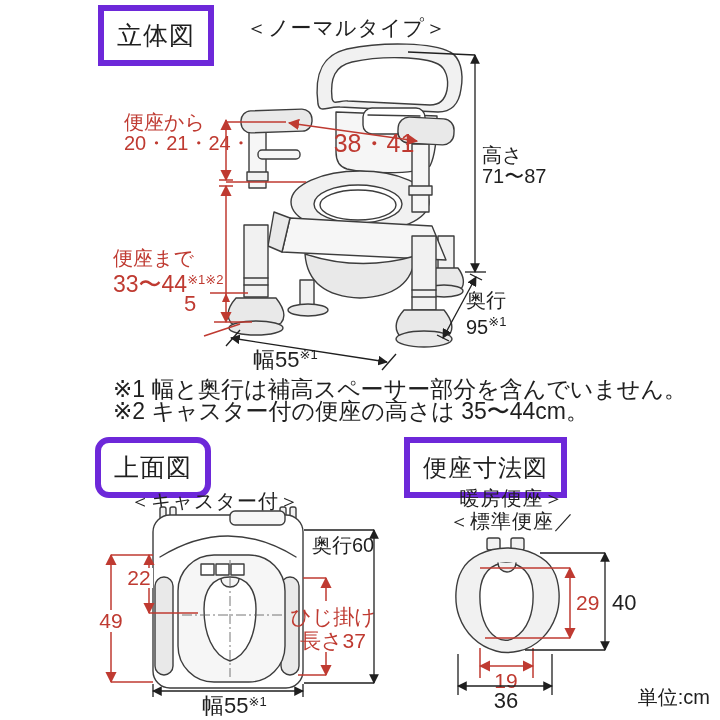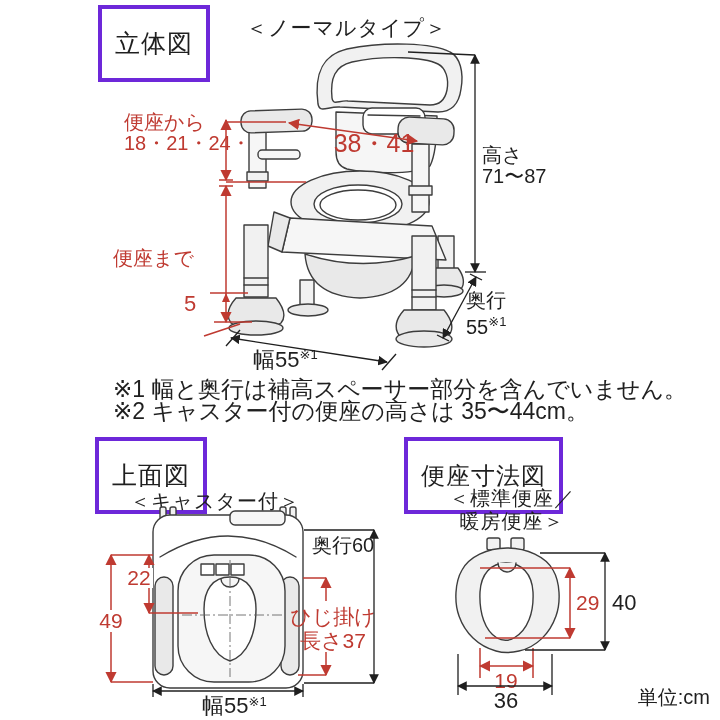--- a/index.html
+++ b/index.html
@@ -3,21 +3,21 @@
 <meta charset="utf-8">
 <style>
   :root{ --red:#bf3a31; --ink:#1f1f1f; }
   html,body{margin:0;padding:0;}
   body{
     width:720px;height:720px;background:#ffffff;position:relative;overflow:hidden;
     font-family:"Liberation Sans","DejaVu Sans",sans-serif;color:var(--ink);
   }
   .abs{position:absolute;}
   .boxtitle{
-    border:4px solid #6d28d9;padding:20px 13px;font-size:25px;line-height:29px;
+    border:6px solid #6d28d9;padding:10px 13px;font-size:25px;line-height:29px;
     letter-spacing:1px;background:#fff;white-space:nowrap;
   }
   .subtitle{font-size:21px;white-space:nowrap;letter-spacing:1px;}
   .redtxt{color:var(--red);}
   .dimblock{font-size:20px;line-height:21px;white-space:nowrap;}
   .big{font-size:23px;}
   .sup{font-size:13px;vertical-align:super;letter-spacing:0;}
   .note{font-size:23px;line-height:22px;white-space:nowrap;}
   .unit{font-size:20px;}
   svg{position:absolute;overflow:visible;}
@@ -122,42 +122,43 @@
     <line x1="470" y1="234" x2="482" y2="240" class="dk"></line>
     <line x1="437" y1="295" x2="449" y2="301" class="dk"></line>
     <line x1="231" y1="298" x2="387" y2="322" class="dk" marker-start="url(#mK1)" marker-end="url(#mK1)"></line>
     <line x1="226" y1="306" x2="240" y2="290" class="dk"></line>
     <line x1="382" y1="330" x2="396" y2="314" class="dk"></line>
   </g>
 </svg>
 
 <div class="abs dimblock redtxt" style="left:124px;top:112px;">
   <div>便座から</div>
-  <div>18・21・24・</div>
+  <div>20・21・24・</div>
 </div>
 <div class="abs dimblock redtxt" style="left:113px;top:215px;margin-top:33px;">
   <div>便座まで</div>
+  <div><span class="big">33〜44</span><span class="sup">※1※2</span></div>
 </div>
 <div class="abs redtxt" style="left:184px;top:291px;font-size:22px;">5</div>
 <div class="abs dimblock" style="left:482px;top:145px;">
   <div>高さ</div>
   <div>71〜87</div>
 </div>
 <div class="abs dimblock" style="left:466px;top:290px;">
   <div>奥行</div>
-  <div><span>55</span><span class="sup">※1</span></div>
+  <div><span>95</span><span class="sup">※1</span></div>
 </div>
 <div class="abs" style="left:253px;top:345px;font-size:22px;">
   <span>幅55</span><span class="sup">※1</span>
 </div>
 
 <div class="abs note" style="left:113px;top:378px;">※1 幅と奥行は補高スペーサー部分を含んでいません。</div>
 <div class="abs note" style="left:113px;top:400px;">※2 キャスター付の便座の高さは 35〜44cm。</div>
 
-<div class="abs boxtitle" style="left:95px;top:437px;">
+<div class="abs boxtitle" style="left:95px;top:437px;border-radius:14px;">
   <span>上面図</span>
 </div>
 <div class="abs subtitle" style="left:130px;top:488px;font-size:20px;">＜キャスター付＞</div>
 
 <svg style="left:90px;top:505px;" width="310" height="215" viewBox="0 0 310 215">
   <defs>
     <marker id="mR2" viewBox="0 0 10 10" refX="9" refY="5" markerWidth="7.5" markerHeight="7.5" orient="auto-start-reverse">
         <path d="M0,0 L10,5 L0,10 Z" class="ar"></path>
       </marker>
     <marker id="mK2" viewBox="0 0 10 10" refX="9" refY="5" markerWidth="7.5" markerHeight="7.5" orient="auto-start-reverse">
@@ -216,22 +217,22 @@
     <line x1="213" y1="179" x2="213" y2="192" class="dk"></line>
     <line x1="63" y1="186" x2="213" y2="186" class="dk" marker-start="url(#mK2)" marker-end="url(#mK2)"></line>
     <text x="112" y="208" class="tK" style="font-size:22px;"><tspan>幅55</tspan><tspan dy="-7" style="font-size:13px;">※1</tspan></text>
   </g>
 </svg>
 
 <div class="abs boxtitle" style="left:404px;top:437px;font-size:24px;">
   <span>便座寸法図</span>
 </div>
 <div class="abs subtitle" style="left:432px;top:487px;font-size:20px;line-height:23px;width:160px;text-align:center;">
+  <div>暖房便座＞</div>
   <div>＜標準便座／</div>
-  <div>暖房便座＞</div>
 </div>
 
 <svg style="left:440px;top:530px;" width="280" height="190" viewBox="0 0 280 190">
   <defs>
     <marker id="mR3" viewBox="0 0 10 10" refX="9" refY="5" markerWidth="7.5" markerHeight="7.5" orient="auto-start-reverse">
         <path d="M0,0 L10,5 L0,10 Z" class="ar"></path>
       </marker>
     <marker id="mK3" viewBox="0 0 10 10" refX="9" refY="5" markerWidth="7.5" markerHeight="7.5" orient="auto-start-reverse">
         <path d="M0,0 L10,5 L0,10 Z" class="ak"></path>
       </marker>

